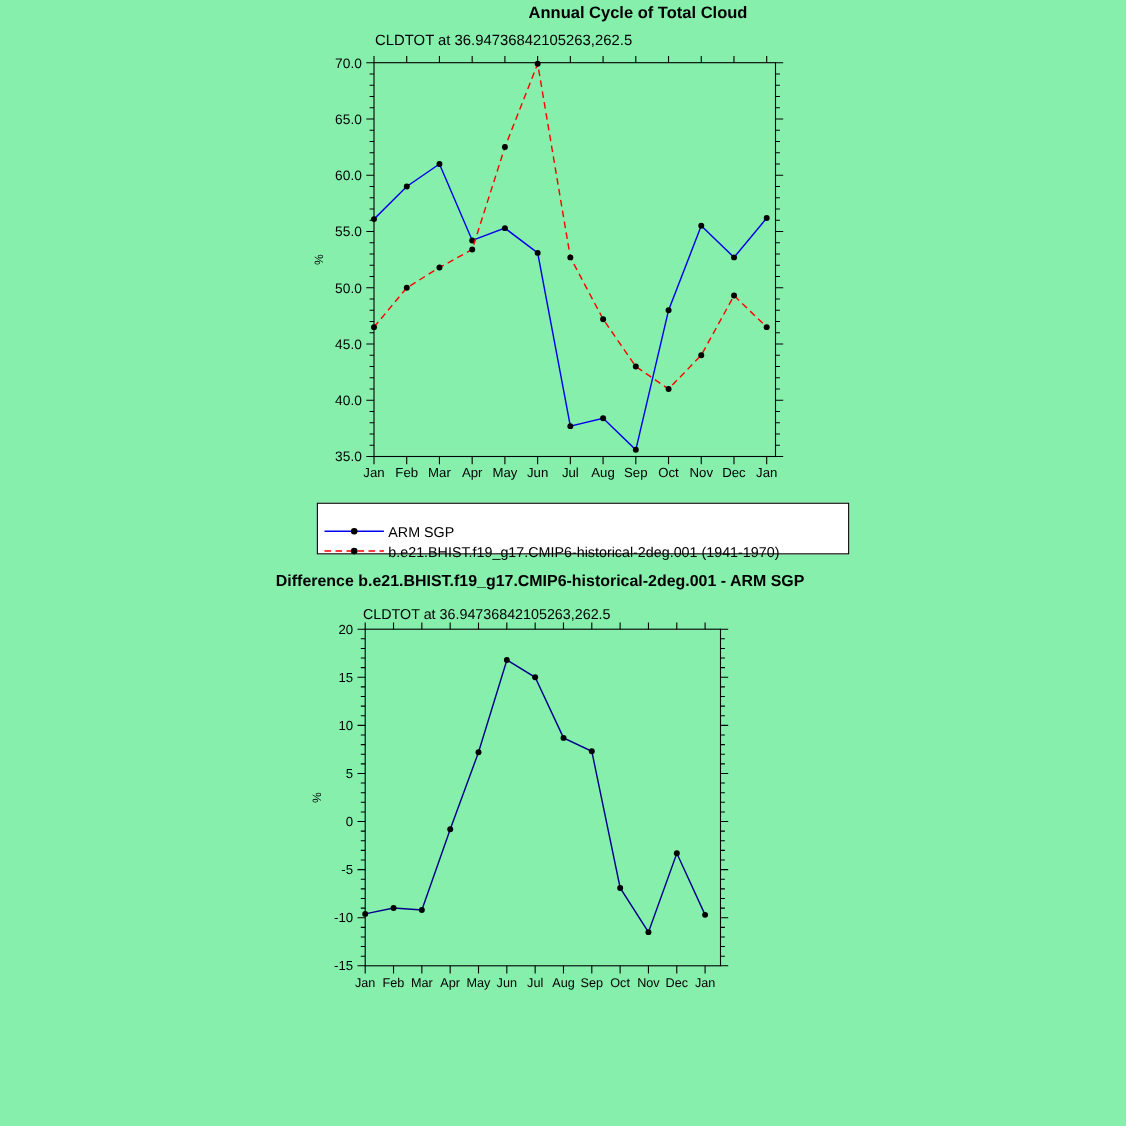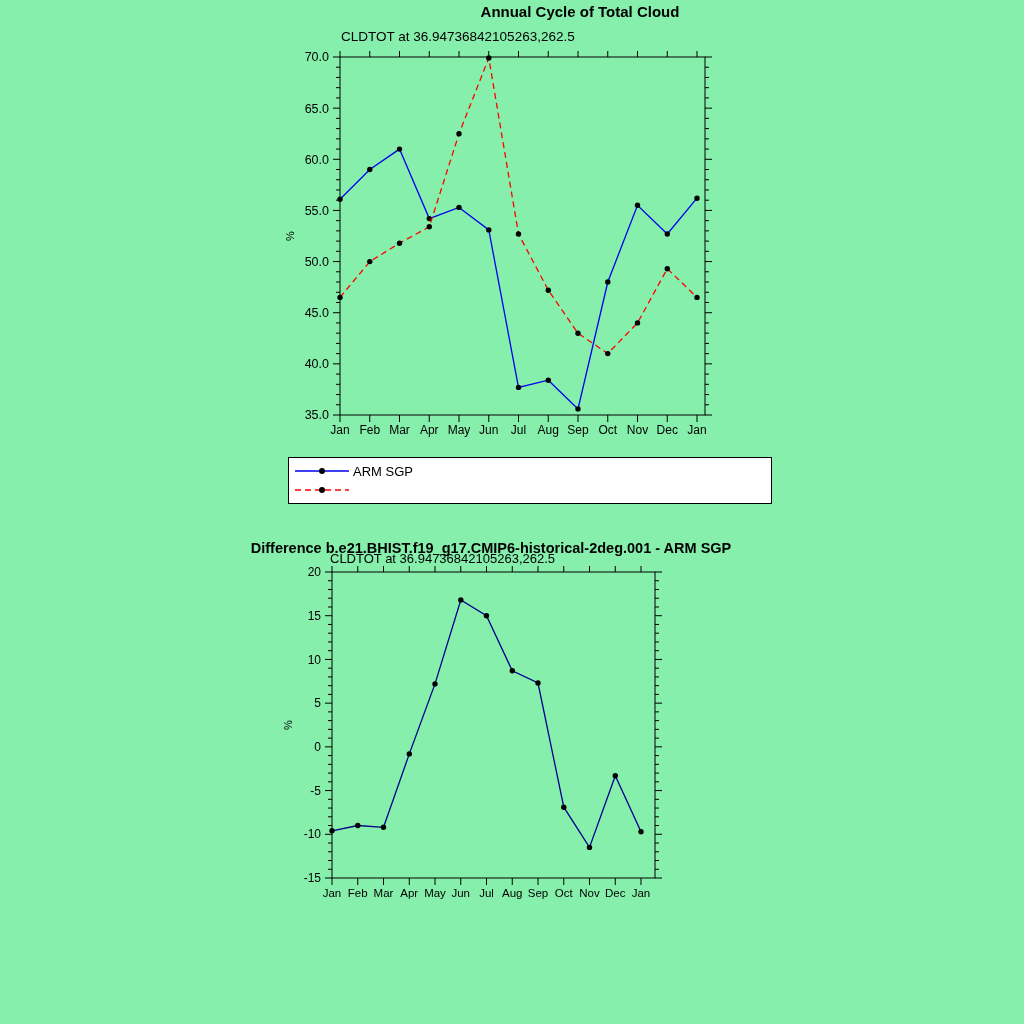--- a/index.html
+++ b/index.html
@@ -12,41 +12,41 @@
     color: #000;
     overflow: hidden;
   }
   .chart-title {
     position: absolute;
     font-weight: bold;
     text-align: center;
     white-space: nowrap;
   }
   .title1 { left: 340px; top: 3px;  width: 480px; font-size: 15px; }
-  .title2 { left: 180px; top: 540px; width: 622px; font-size: 14.5px; }
+  .title2 { left: 180px; top: 521px; width: 622px; font-size: 14.5px; }
   .chart-subtitle {
     position: absolute;
     font-size: 13.5px;
     white-space: nowrap;
   }
   .subtitle1 { left: 341px; top: 29px; }
   .subtitle2 { left: 330px; top: 551px; font-size: 13px; }
   .chart { position: absolute; }
   .chart1 { left: 260px; top: 45px; }
   .chart2 { left: 250px; top: 560px; }
   svg text { font-family: "Liberation Sans", sans-serif; fill: #000; stroke: none; }
   .legend {
     position: absolute;
     left: 288px; top: 457px;
     width: 484px; height: 47px;
     border: 1px solid #000;
     box-sizing: border-box;
     display: flex;
     flex-direction: column;
-    padding: 4px 4px;
+    padding: 16px 4px;
     background: #fff;
   }
   .legend-row { display: flex; align-items: center; height: 21px; }
   .legend-label { font-size: 13px; margin-left: 2px; white-space: nowrap; }
   .sample { flex: 0 0 auto; }
 </style>
 </head>
 <body>
 
 <div class="canvas">
@@ -217,20 +217,21 @@
         <line x1="2" y1="9" x2="56" y2="9" stroke-width="1.4" stroke="#0000ee"></line>
         <circle cx="29" cy="9" r="3" fill="#000000"></circle>
       </svg>
       <span class="legend-label">ARM SGP</span>
     </div>
     <div class="legend-row">
       <svg class="sample" width="58" height="18">
         <line x1="2" y1="9" x2="56" y2="9" stroke-width="1.4" stroke-dasharray="6,4" stroke="#ff0000"></line>
         <circle cx="29" cy="9" r="3" fill="#000000"></circle>
       </svg>
+      <span class="legend-label">b.e21.BHIST.f19_g17.CMIP6-historical-2deg.001 (1941-1970)</span>
     </div>
   </div>
 
   <div class="chart-title title2">Difference b.e21.BHIST.f19_g17.CMIP6-historical-2deg.001 - ARM SGP</div>
   <div class="chart-subtitle subtitle2">CLDTOT at 36.94736842105263,262.5</div>
   <svg id="chart2" class="chart chart2" width="430" height="345">
       <g stroke="#000" stroke-width="1">
         <rect x="82" y="12" width="323" height="306" fill="none"></rect>
         <line x1="82" x2="75" y1="318" y2="318"></line>
         <line x1="405" x2="412" y1="318" y2="318"></line>

